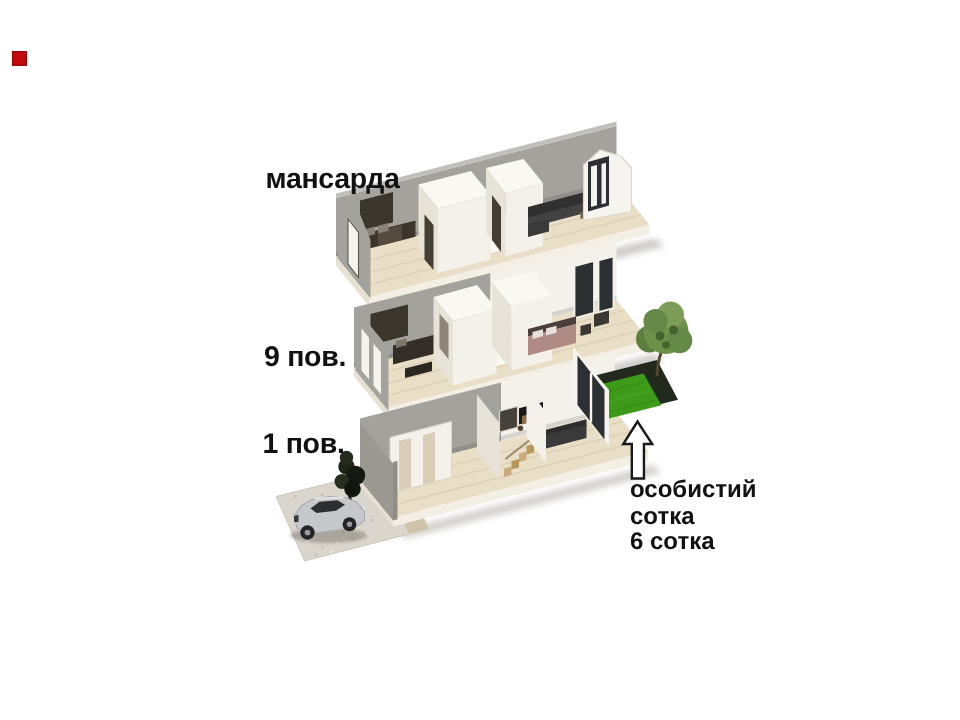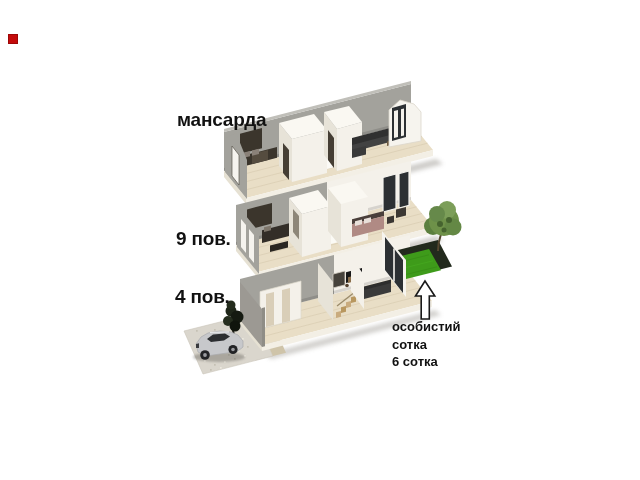--- a/index.html
+++ b/index.html
@@ -9,22 +9,22 @@
     overflow:hidden;font-family:"Liberation Sans","DejaVu Sans",sans-serif;
   }
   .floor-label{
     position:absolute;font-weight:700;color:var(--text,#111);
     font-size:19px;letter-spacing:-0.2px;white-space:nowrap;
   }
   #label-attic{left:177px;top:109px;}
   #label-floor2{left:176px;top:228px;}
   #label-floor1{left:175px;top:286px;}
   #annotation{
-    position:absolute;left:392px;top:318px;font-weight:700;color:var(--text,#111);
-    font-size:13px;line-height:17.5px;white-space:nowrap;
+    position:absolute;left:420px;top:318px;font-weight:700;color:var(--text,#111);
+    font-size:16px;line-height:17.5px;white-space:nowrap;
   }
   #red-marker{
     position:absolute;left:8px;top:34px;width:10px;height:10px;
     background:var(--marker,#c40b0b);border:1px solid #9d0707;box-sizing:border-box;
   }
   svg{position:absolute;left:0;top:0;}
   
   .f-wood{fill:var(--wood)} .f-slab{fill:var(--slab)} .f-slabSide{fill:var(--slabSide)}
   .f-wallGray{fill:var(--wallGray)} .f-wallGrayDark{fill:var(--wallGrayDark)}
   .f-wallWhite{fill:var(--wallWhite)} .f-wallWhiteShade{fill:var(--wallWhiteShade)}
@@ -264,21 +264,21 @@
         <circle fill="#9a9ba0" cx="233" cy="349.5" r="1.8"></circle>
       <circle fill="#222326" cx="205" cy="355" r="4.8"></circle>
         <circle fill="#9a9ba0" cx="205" cy="355" r="1.9"></circle>
     </g>
 
     <polygon points="425,281 415.5,296 421.2,296 421.2,319 429.3,319 429.3,296 434.8,296" fill="#ffffff" stroke="#1a1a1a" stroke-width="1.6" stroke-linejoin="miter"></polygon>
   </svg>
 
   <div class="floor-label" id="label-attic">мансарда</div>
   <div class="floor-label" id="label-floor2">9 пов.</div>
-  <div class="floor-label" id="label-floor1">4 пов.</div>
+  <div class="floor-label" id="label-floor1">1 пов.</div>
 
   <div id="annotation">
     <div>особистий</div>
     <div>сотка</div>
     <div>6 сотка</div>
   </div>
 
   <div id="red-marker"></div>
 </div>
 

